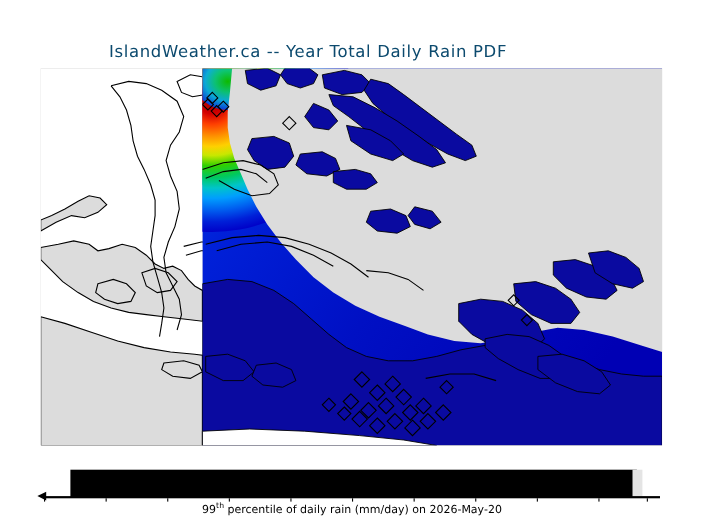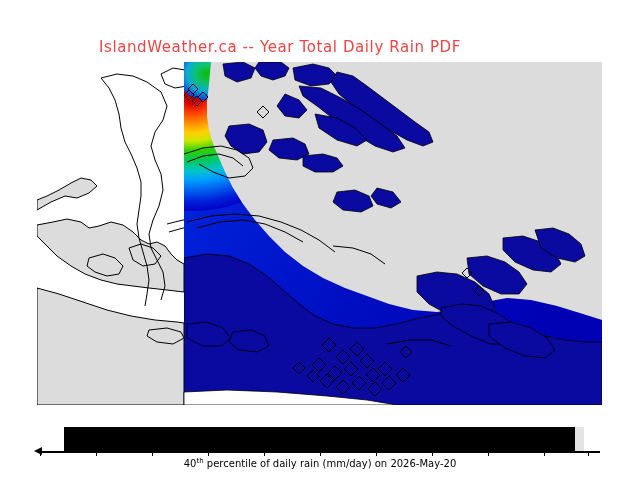--- a/index.html
+++ b/index.html
@@ -18,21 +18,21 @@
   
   #title {
     position: absolute;
     left: 0;
     top: 38px;
     width: 560px;
     text-align: center;
     font-family: "DejaVu Sans", sans-serif;
     font-size: 15px;
     letter-spacing: 0.6px;
-    color: #ef4444;
+    color: #0c4a6e;
     white-space: nowrap;
   }
 
   
   #map-panel {
     position: absolute;
     left: 37px;
     top: 62px;
     width: 565px;
     height: 343px;
@@ -316,13 +316,13 @@
   <span style="left:168px"></span>
   <span style="left:224px"></span>
   <span style="left:280px"></span>
   <span style="left:336px"></span>
   <span style="left:392px"></span>
   <span style="left:448px"></span>
   <span style="left:504px"></span>
   <span style="left:548px"></span>
 </div>
 
-<div id="caption"><span>40</span><sup>th</sup><span> percentile of daily rain (mm/day) on </span><span>2026-May-20</span></div>
+<div id="caption"><span>99</span><sup>th</sup><span> percentile of daily rain (mm/day) on </span><span>2026-May-20</span></div>
 
 </body></html>

